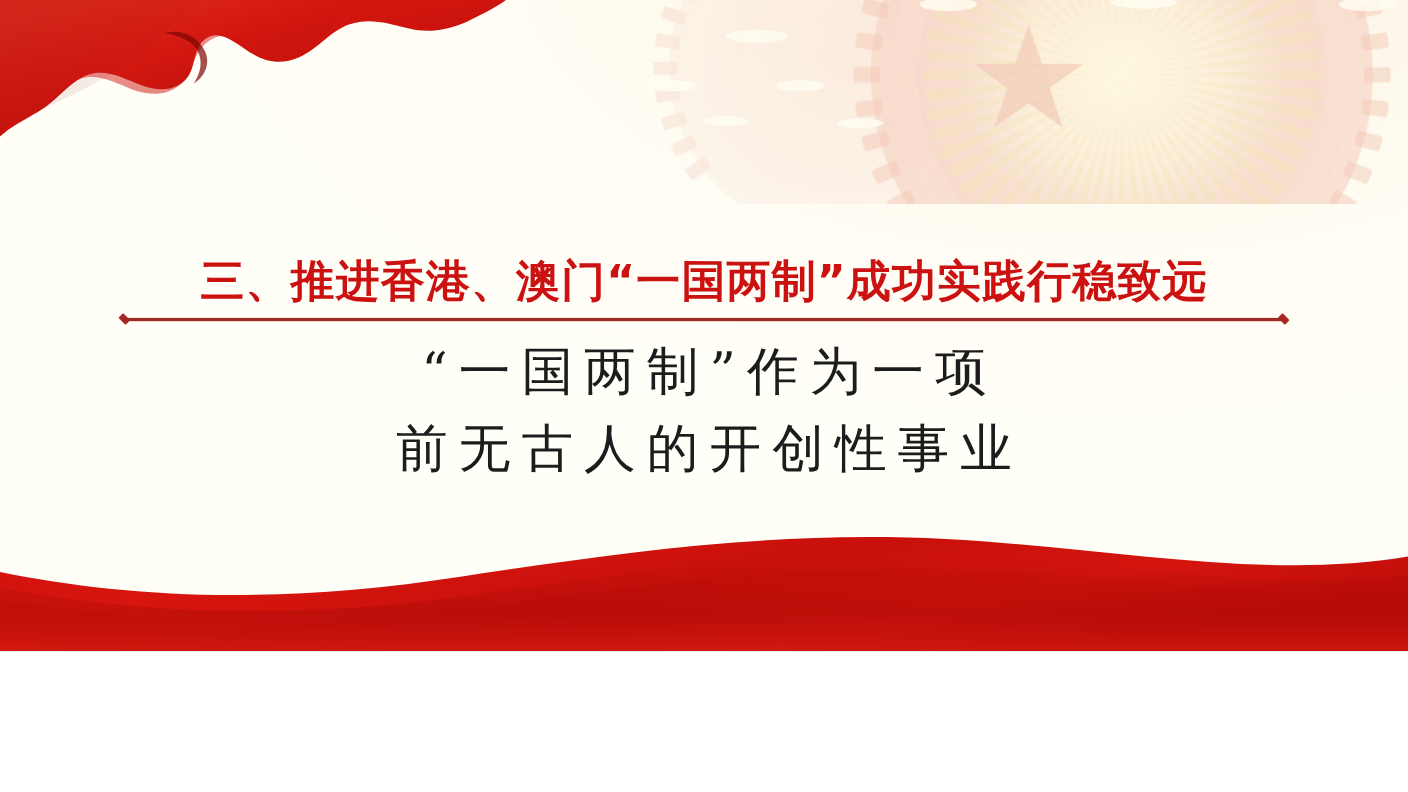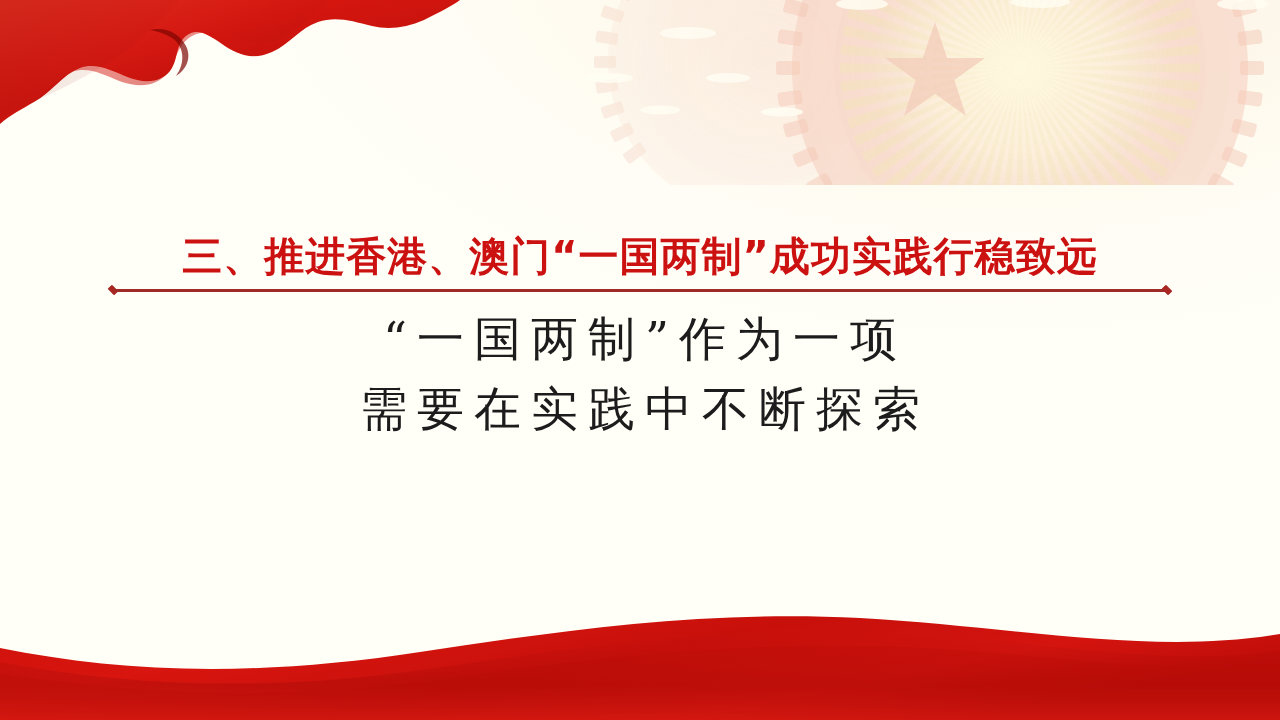--- a/index.html
+++ b/index.html
@@ -8,21 +8,21 @@
     padding: 0;
     width: 1280px;
     height: 720px;
     overflow: hidden;
     background: #ffffff;
   }
 
   #slide {
     position: relative;
     width: 1280px;
-    height: 720px;
+    height: 592px;
     overflow: hidden;
     font-family: "Liberation Sans", "DejaVu Sans", sans-serif;
     background: #5eead4;
   }
 
   
   .bg-base {
     position: absolute;
     inset: 0;
     background:
@@ -693,17 +693,17 @@
     <h1 class="slide-title">三、推进香港、澳门“一国两制”成功实践行稳致远</h1>
 
     <div class="title-divider">
       <span class="cap left"></span>
       <span class="bar"></span>
       <span class="cap right"></span>
     </div>
 
     <div class="body-block">
       <div class="body-line">“一国两制”作为一项</div>
-      <div class="body-line">需要在实践中不断探索</div>
+      <div class="body-line">前无古人的开创性事业</div>
     </div>
 
   </div>
 </div>
 
 </body></html>

